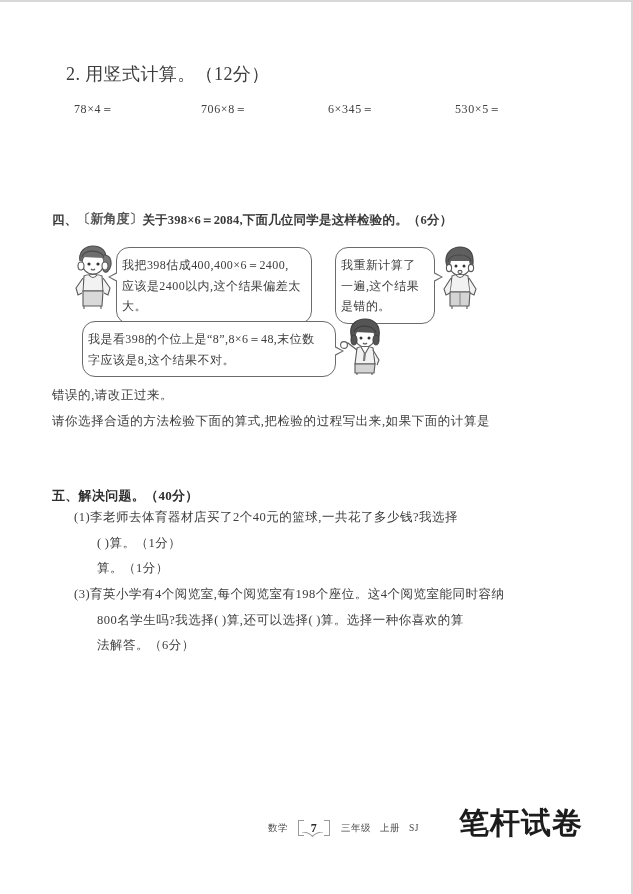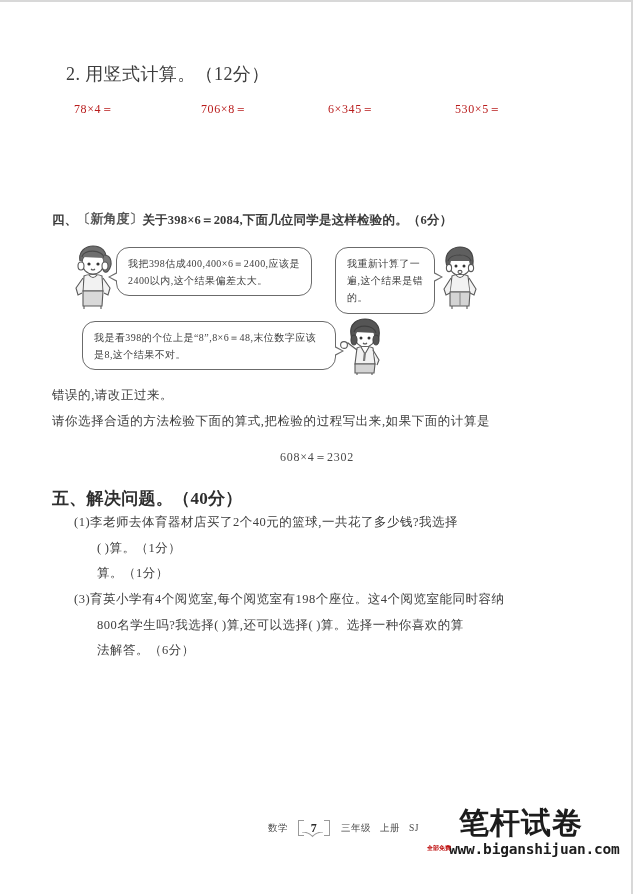--- a/index.html
+++ b/index.html
@@ -35,42 +35,42 @@
   }
 
   
   .q-head {
     font-size: 18px;
     letter-spacing: .4px;
     color: #3d3d3d;
     line-height: 1.6;
   }
   .sec-head {
-    font-size: 17px;
+    font-size: 13px;
     font-weight: bold;
     letter-spacing: .3px;
     color: #2e2e2e;
   }
   .body-line {
     font-size: 12.5px;
     letter-spacing: .5px;
     line-height: 2.05;
     color: #3d3d3d;
   }
 
   
   .sec2 { position: absolute; left: 0; top: 0; width: 530px; }
   .sec2 .label { padding-left: 14px; }
   .expr-row {
     margin-top: 12px;
     padding-left: 22px;
     display: flex;
     font-size: 12px;
     letter-spacing: .6px;
-    color: #b91c1c;
+    color: #404040;
   }
   .expr-row .expr { width: 25%; }
 
   
   .sec4 { position: absolute; left: 0; top: 150px; width: 530px; }
   .sec4 .tag {
     font-size: 13px;
     letter-spacing: 0;
     vertical-align: 1px;
     color: #555;
@@ -82,25 +82,25 @@
     height: 135px;
     margin-top: 14px;
   }
 
   .bubble {
     position: absolute;
     box-sizing: border-box;
     border: 1.3px solid #6b6b6b;
     border-radius: 13px;
     background: #fff;
-    font-size: 10px;
+    font-size: 12px;
     line-height: 1.72;
     letter-spacing: .45px;
     color: #3c3c3c;
-    padding: 7px 10px 6px 11px;
+    padding: 7px 10px 6px 5px;
   }
   .bubble::after,
   .bubble::before { content: ""; position: absolute; }
 
   
   .tail-left::before {
     width: 0; height: 0;
     border-top: 5px solid transparent;
     border-bottom: 5px solid transparent;
     border-right: 9px solid #6b6b6b;
@@ -348,21 +348,20 @@
             </g>
           </svg>
         </div>
       </div>
 
       <div class="para">
         <div>错误的,请改正过来。</div>
         <div>请你选择合适的方法检验下面的算式,把检验的过程写出来,如果下面的计算是</div>
       </div>
 
-      <div class="center-expr">608×4＝2302</div>
     </div>
 
     <div class="sec5">
       <div class="sec-head">
         <span>五、</span><span>解决问题。</span><span>（40分）</span>
       </div>
 
 
       <div class="sub body-line">
         <div><span>(1)</span><span>李老师去体育器材店买了2个40元的篮球,一共花了多少钱?我选择</span></div>
@@ -393,19 +392,15 @@
           <path d="M0 0 C5 0 9 2 12 5 C15 2 19 0 24 0" fill="none" stroke="#9a9a9a" stroke-width="1.3"></path>
         </svg>
       </span>
       <span class="grade">三年级</span>
       <span class="term">上册</span>
       <span class="ver">SJ</span>
     </div>
 
     <div class="watermark">
       <div class="wm-cn">笔杆试卷</div>
-      <div class="wm-row2">
-        <span class="wm-free">全部免费</span>
-        <span class="wm-url">www.biganshijuan.com</span>
-      </div>
     </div>
   </div>
 </div>
 
 </body></html>

